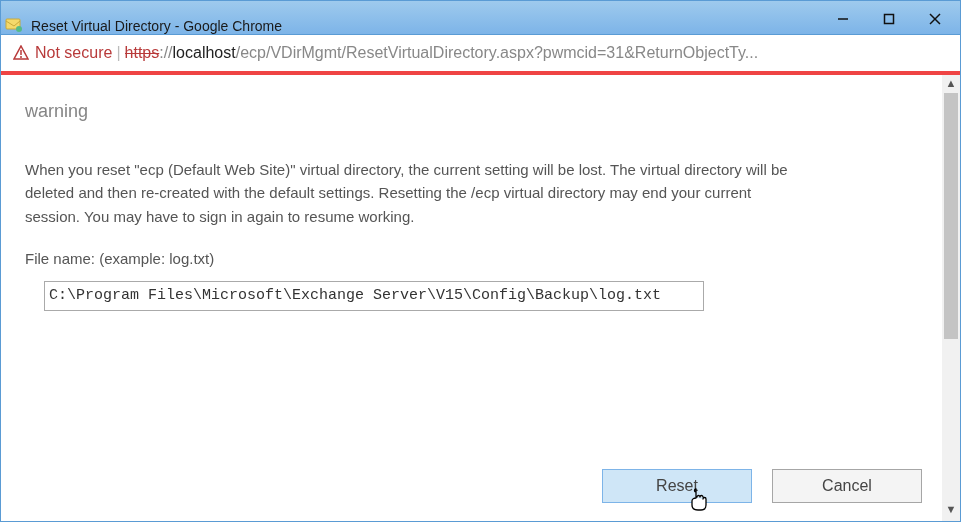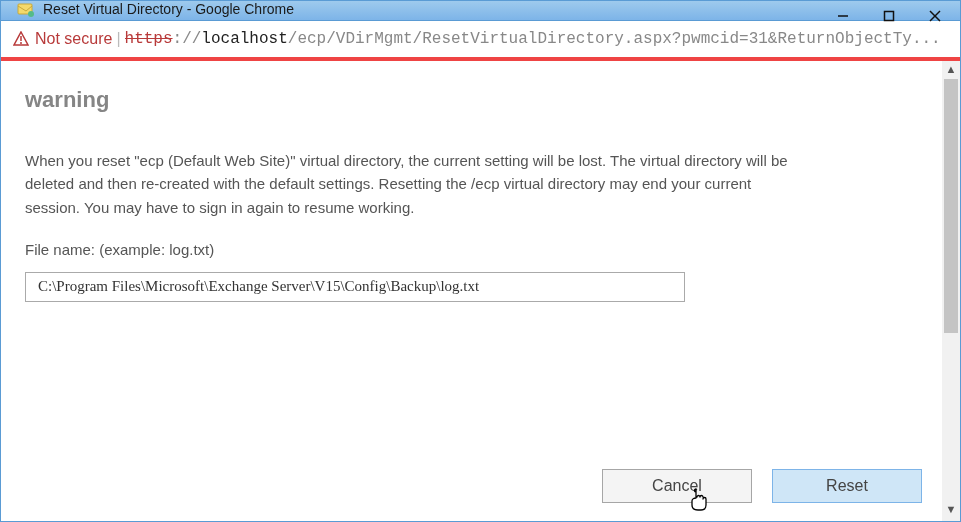--- a/index.html
+++ b/index.html
@@ -8,25 +8,25 @@
   .window {
     width: 961px;
     height: 522px;
     border: 1px solid #5a9bd4;
     display: flex;
     flex-direction: column;
     background: #fff;
   }
   
   .titlebar {
-    height: 20px;
+    height: 34px;
     background: linear-gradient(#9ecaed, #7db4e8);
     display: flex;
-    align-items: flex-start;
-    padding: 0 2px 0 16px;
+    align-items: flex-end;
+    padding: 0 2px 0 4px;
     color: #1a1a1a;
     font-size: 14px;
     border-bottom: 1px solid #5a9bd4;
   }
   .titlebar .app-icon {
     width: 18px; height: 18px; margin-right: 8px;
     display: inline-flex; align-items: center; justify-content: center;
   }
   .titlebar .title-text { flex: 0 0 auto; }
   .titlebar .spacer { flex: 1; }
@@ -42,21 +42,21 @@
     align-items: center;
     padding: 0 12px;
     border-bottom: 4px solid #ef4444;
     font-size: 16px;
     color: #555;
     gap: 4px;
   }
   .urlbar .warn-icon { color: #b83a3a; width: 18px; display: inline-flex; }
   .urlbar .not-secure { color: #b83a3a; font-size: 16px; }
   .urlbar .sep { color: #bbb; }
-  .urlbar .url { white-space: nowrap; overflow: hidden; text-overflow: ellipsis; flex: 1; color: #777; font-family: Liberation Mono, monospace; }
+  .urlbar .url { white-space: nowrap; overflow: hidden; text-overflow: ellipsis; flex: 1; color: #777; }
   .urlbar .url .https { text-decoration: line-through; color: #b83a3a; }
   .urlbar .url .host { color: #222; }
   .urlbar .url .path { color: #888; }
   
   .content-outer {
     flex: 1;
     display: flex;
     background: #fff;
   }
   .content {
@@ -76,31 +76,32 @@
     justify-content: space-between;
     padding: 2px 0;
   }
   .scrollbar .arrow { font-size: 11px; color: #555; height: 16px; }
   .scrollbar .track { flex: 1; width: 100%; position: relative; }
   .scrollbar .thumb {
     position: absolute; top: 0; left: 2px; right: 2px; height: 60%;
     background: #c4c4c4;
   }
   
-  .heading { font-size: 22px; font-weight: 700; color: #858585; margin-bottom: 36px; }
+  .heading { font-size: 18px; font-weight: 400; color: #858585; margin-bottom: 36px; }
   .para { line-height: 1.55; margin-bottom: 22px; max-width: 780px; }
   .field-label { margin-bottom: 14px; }
   .file-input {
     width: 660px; max-width: 100%;
     height: 30px;
     border: 1px solid #aaa;
-    padding: 4px 12px;
+    padding: 4px 4px;
     font-size: 15px;
-    font-family: Liberation Serif, serif;
+    font-family: Liberation Mono, monospace;
     color: #333;
+    margin-left: 19px;
   }
   
   .button-row {
     margin-top: auto;
     display: flex;
     justify-content: flex-end;
     gap: 20px;
     padding-top: 24px;
   }
   .btn {
@@ -176,22 +177,22 @@
     </span>
   </div>
 
   <div class="content-outer">
     <div class="content">
       <div class="heading">warning</div>
       <div class="para">When you reset "ecp (Default Web Site)" virtual directory, the current setting will be lost. The virtual directory will be deleted and then re-created with the default settings. Resetting the /ecp virtual directory may end your current session. You may have to sign in again to resume working.</div>
       <div class="field-label">File name: (example: log.txt)</div>
       <input class="file-input" type="text" value="C:\Program Files\Microsoft\Exchange Server\V15\Config\Backup\log.txt" style="">
       <div class="button-row">
+        <button class="btn primary">Reset</button>
         <button class="btn">Cancel</button>
-        <button class="btn primary">Reset</button>
       </div>
     </div>
     <div class="scrollbar">
       <span class="arrow">▲</span>
       <div class="track">
         <div class="thumb"></div>
       </div>
       <span class="arrow">▼</span>
     </div>
   </div>

